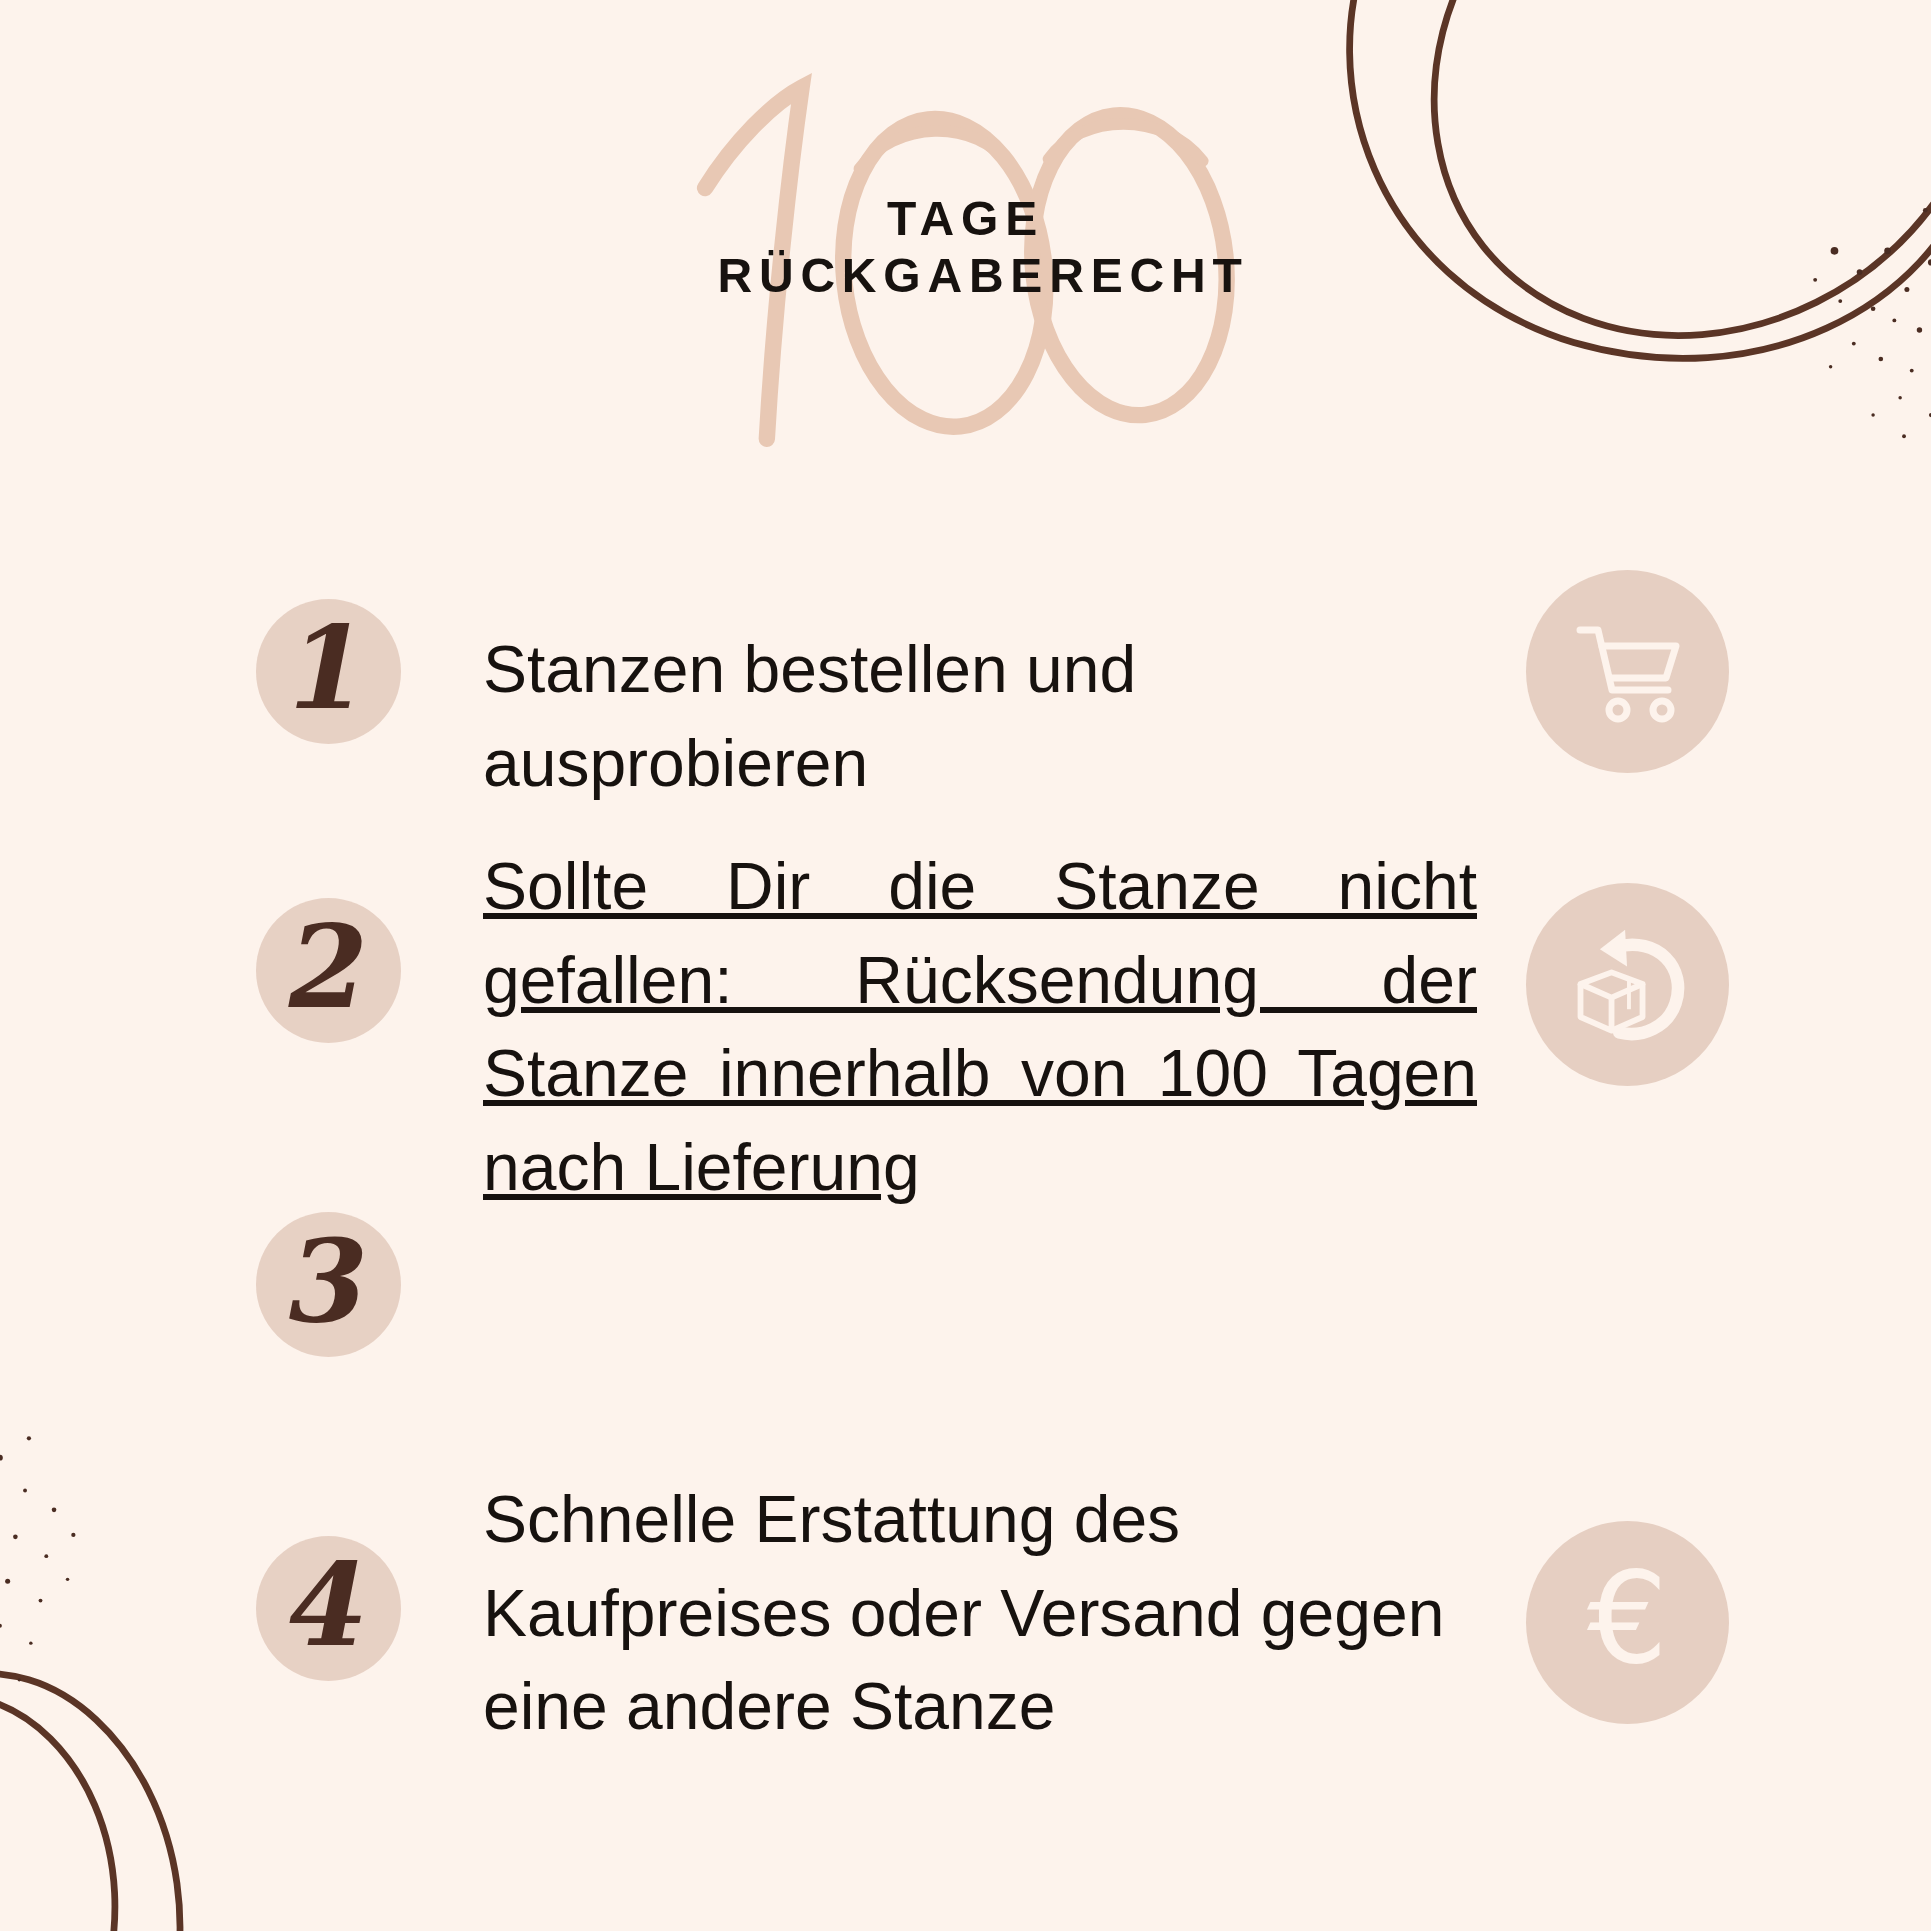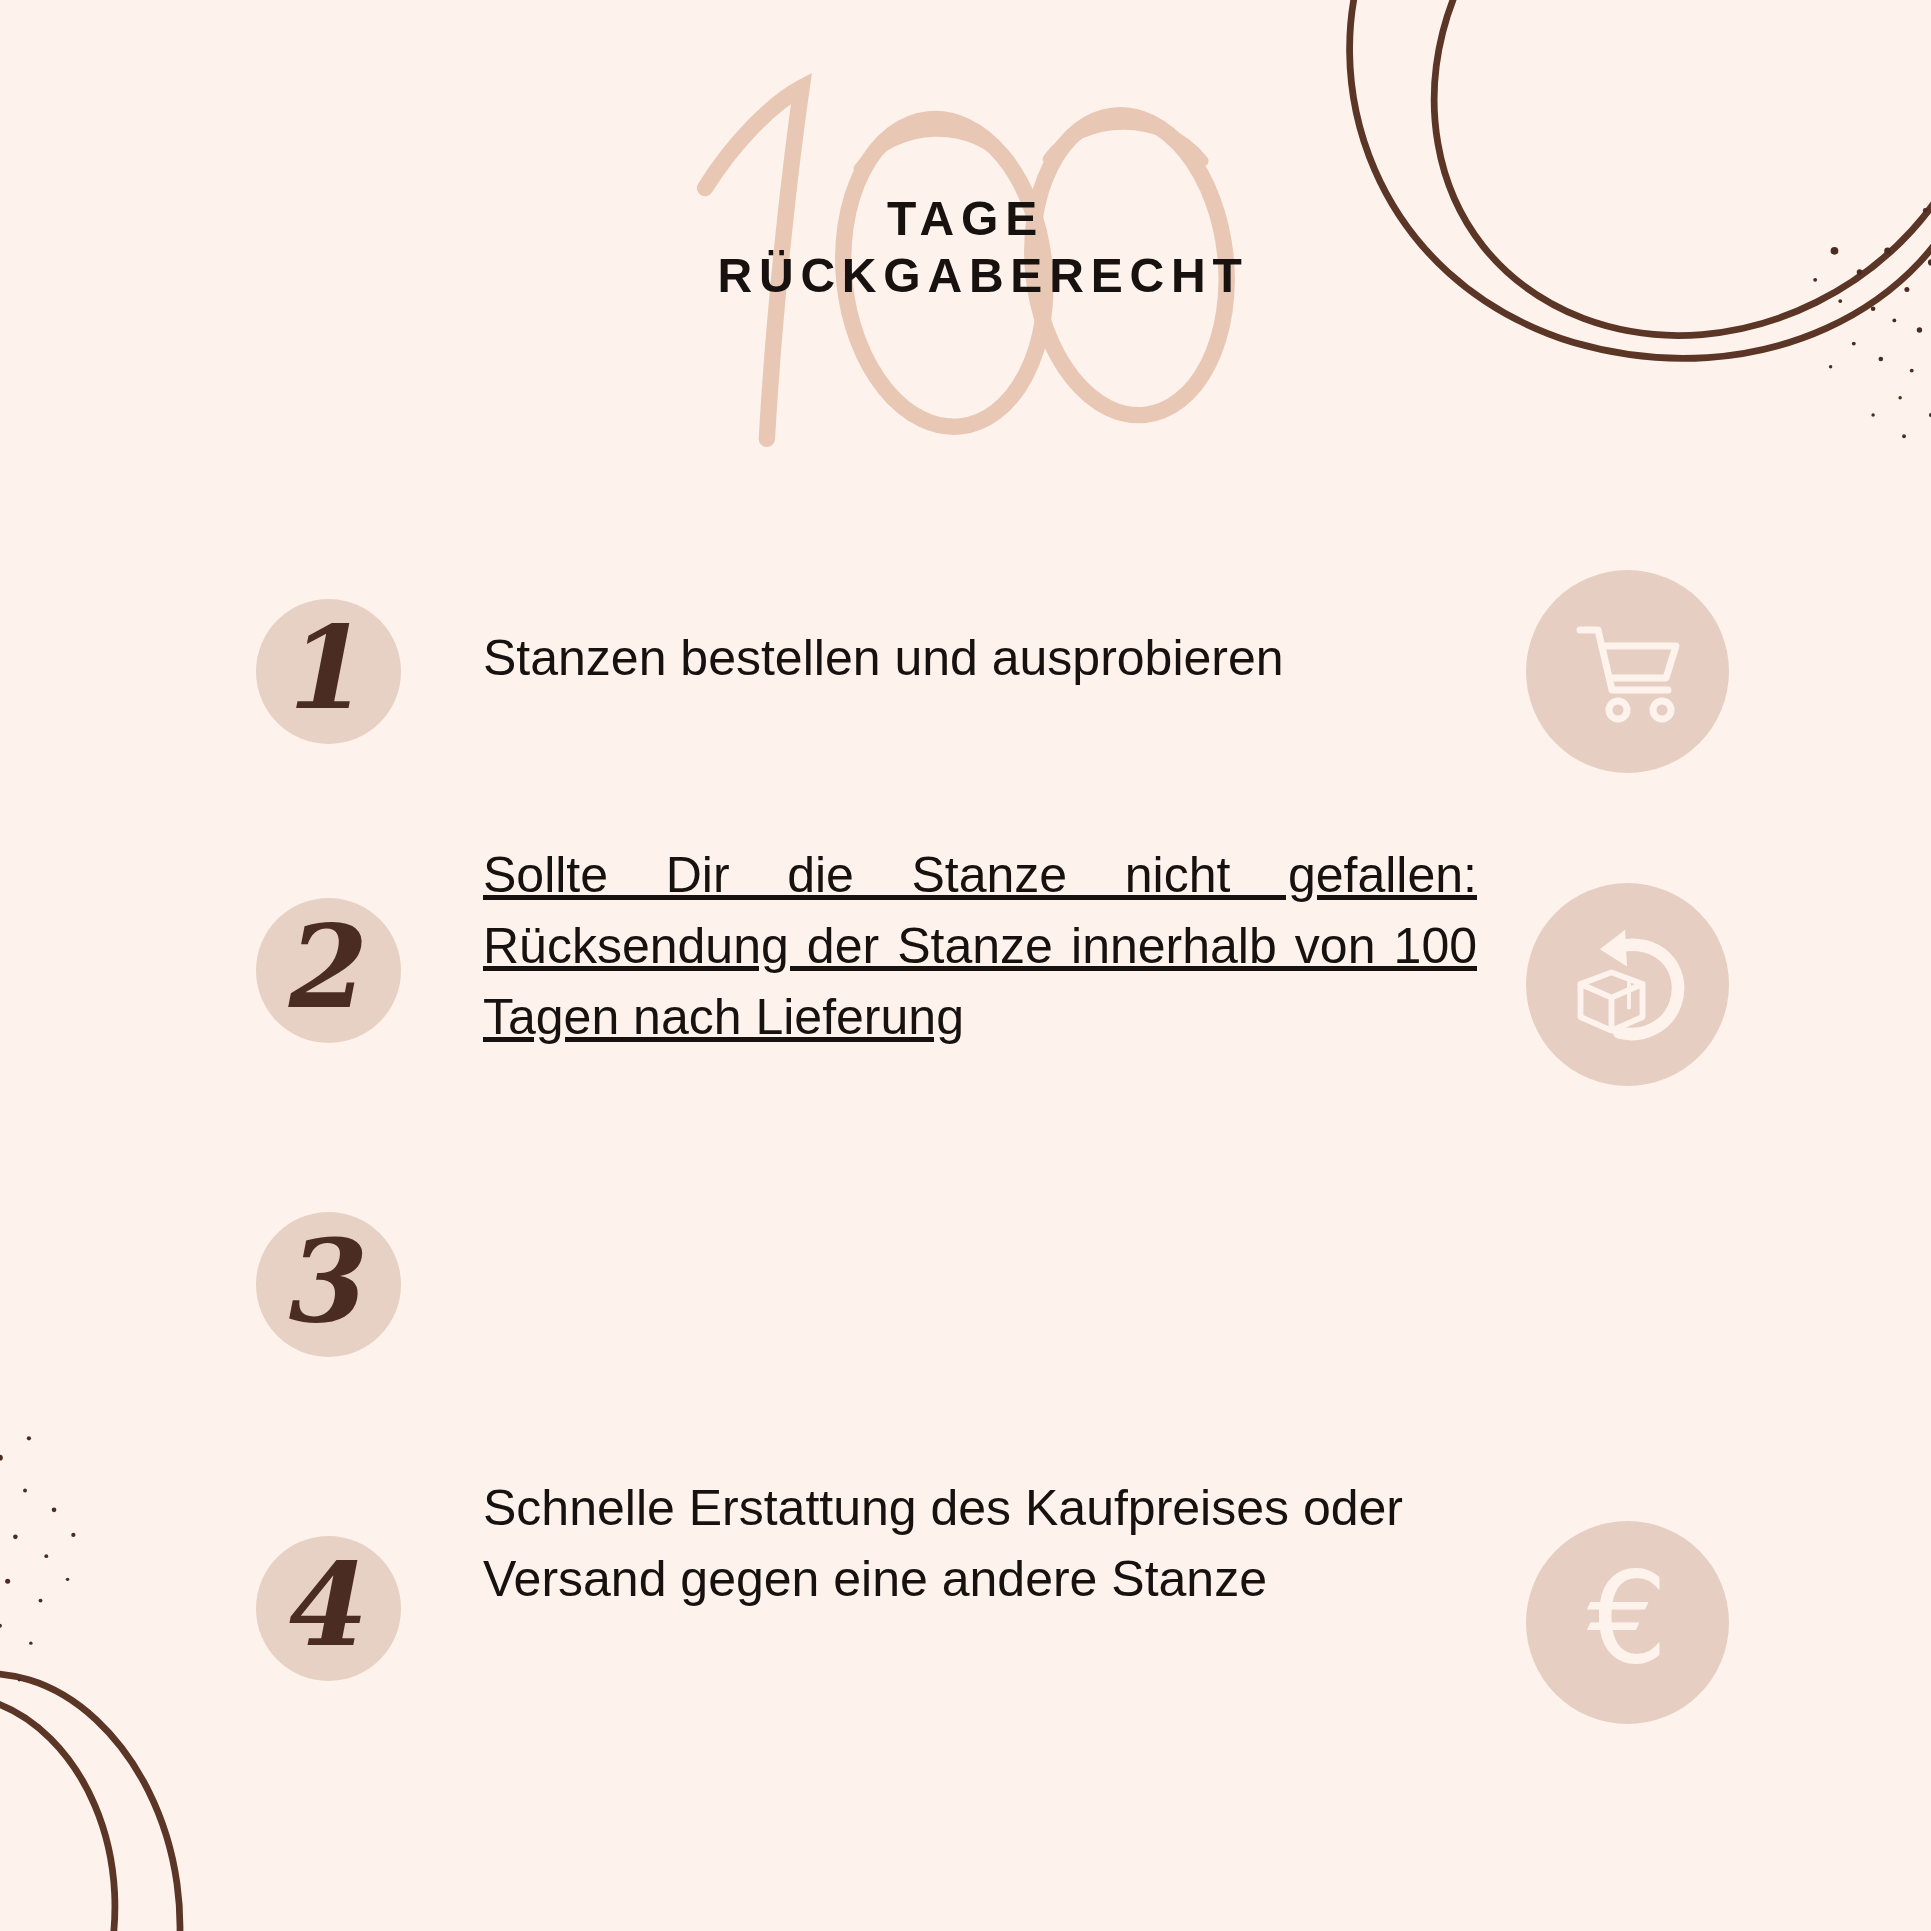--- a/index.html
+++ b/index.html
@@ -96,21 +96,21 @@
     font-style: italic;
     font-weight: bold;
     font-size: 114px;
     color: #4a2c22;
     transform: translateY(-3.9px);
   }
   .step-text {
     position: absolute;
     left: 483px;
     width: 994px;
-    font-size: 50px;
+    font-size: 66px;
     line-height: 1.42;
     color: #17120f;
     text-align: justify;
     text-justify: inter-word;
   }
   .step-text.nojust { text-align: left; }
 
   .icon-badge {
     position: absolute;
     left: 1526px;

